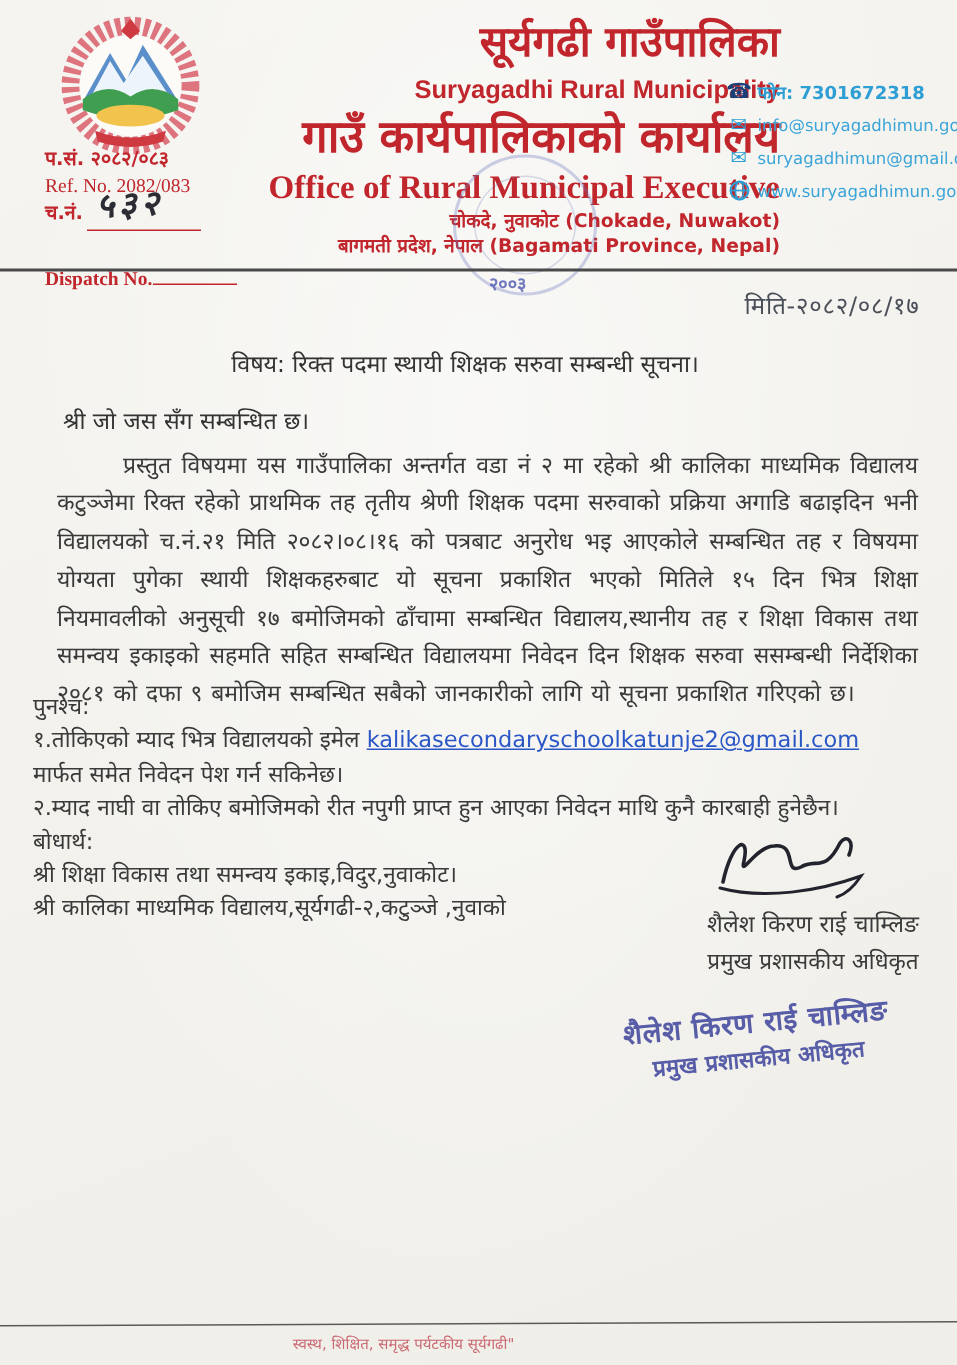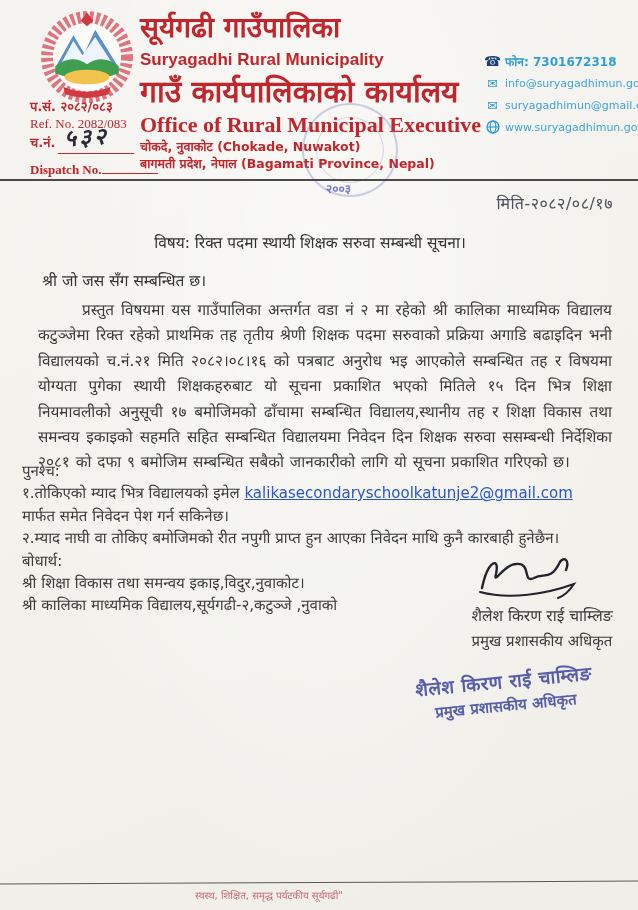--- a/index.html
+++ b/index.html
@@ -16,42 +16,42 @@
       linear-gradient(160deg, #f5f4f0 0%, #f2f1ec 55%, #efeee9 100%);
     overflow: hidden;
     color: #3b3b3b;
   }
 
   
   .emblem { position: absolute; left: 33px; top: 8px; width: 108px; height: 100px; }
 
   .titles {
     position: absolute; left: 140px; top: 10px; width: 380px;
-    text-align: left; color: #c0262c;
+    text-align: right; color: #c0262c;
   }
   .title-np   { font-size: 28px; font-weight: bold; line-height: 36px; }
   .title-en   { font-family: Liberation Sans, sans-serif;
                 font-size: 17px; font-weight: bold; line-height: 27px; }
   .office-np  { font-size: 30px; font-weight: bold; line-height: 38px; }
   .office-en  { font-family: "Liberation Serif", "DejaVu Serif", serif;
                 font-size: 22px; font-weight: bold; line-height: 27px; }
   .addr       { font-size: 12.5px; line-height: 17px; font-weight: bold; }
 
   .ref-block { position: absolute; left: 30px; top: 98px; color: #c0262c; font-size: 13px; line-height: 17px; }
   .ref-np { font-weight: bold; }
   .ref-en { font-family: "Liberation Serif", "DejaVu Serif", serif; font-weight: normal; }
   .dispatch-line { position: relative; height: 24px; margin-top: 2px; font-weight: bold; }
   .dispatch-underline { position: absolute; left: 28px; top: 19px; width: 76px; border-bottom: 1.5px solid #c0262c; }
   .handwritten-no {
     position: absolute; left: 34px; top: -6px;
     font-size: 23px; color: #2c2c35; font-weight: bold;
     transform: rotate(-3deg); letter-spacing: 3px;
     font-family: "DejaVu Serif", serif; font-style: italic;
   }
-  .dispatch-en { position: relative; font-family: "Liberation Serif", "DejaVu Serif", serif; font-weight: bold; margin-top: 3px; }
+  .dispatch-en { position: relative; font-family: "Liberation Serif", "DejaVu Serif", serif; font-weight: bold; margin-top: 19px; }
   .dispatch-en-underline { display: inline-block; width: 56px; border-bottom: 1.5px solid #c0262c; height: 12px; }
 
   .contact-block { position: absolute; left: 484px; top: 50px; font-size: 11px; color: #3ba4d8; }
   .contact-row { display: flex; align-items: center; height: 22px; white-space: nowrap; }
   .contact-row .ico { width: 17px; margin-right: 4px; text-align: center; flex: 0 0 17px; }
   .phone-glyph { color: #1d3f77; font-size: 14px; }
   .mail-glyph  { color: #2e9fd4; font-size: 13px; }
   .phone-text  { color: #2e9fd4; font-weight: bold; font-size: 12px; }
 
   .header-stamp {

